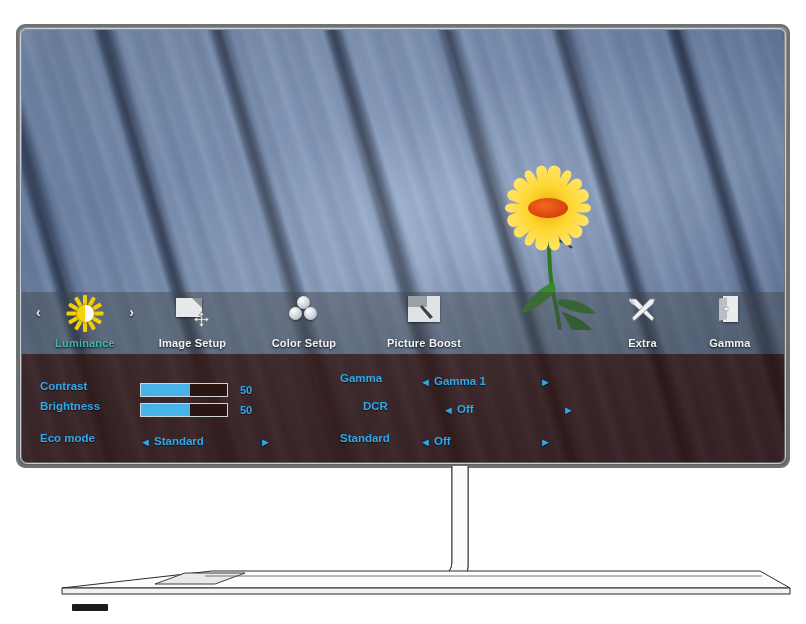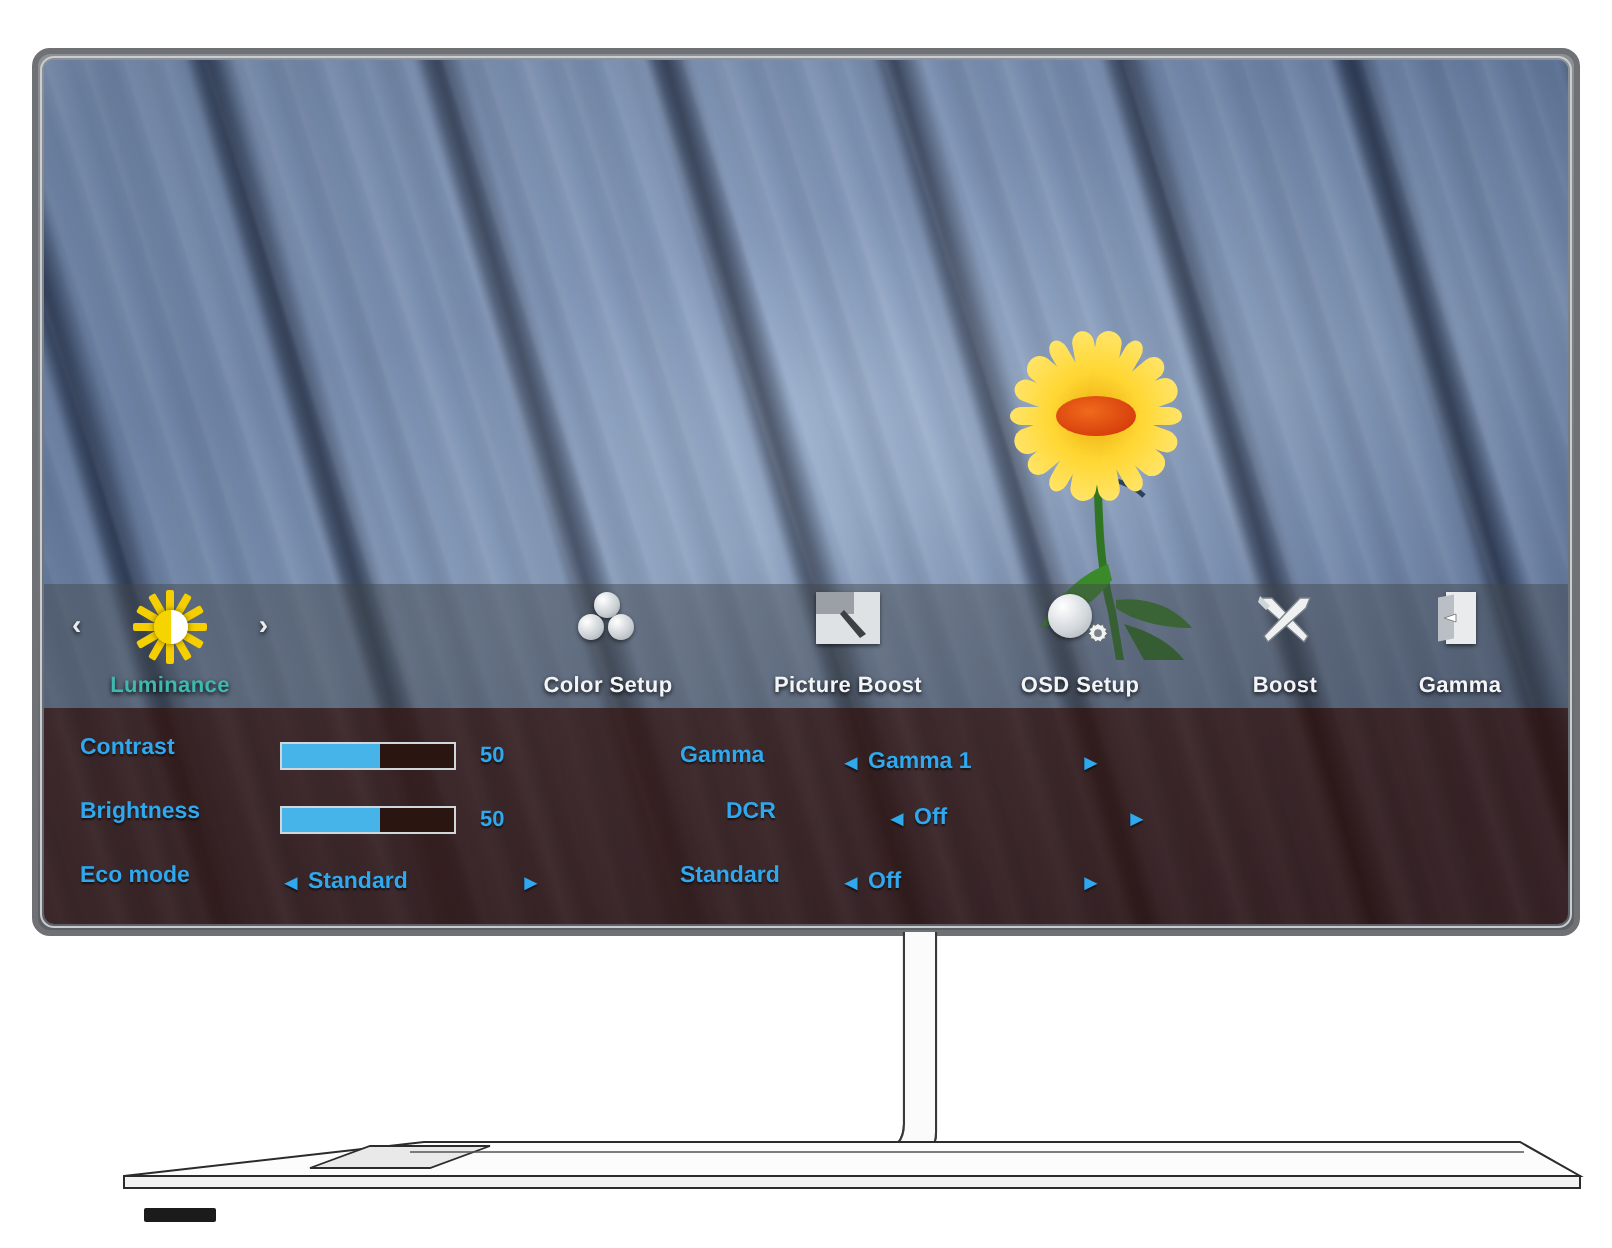--- a/index.html
+++ b/index.html
@@ -202,20 +202,31 @@
                   <div class="ray" style="transform:rotate(270deg) translateY(-11px)"></div>
                   <div class="ray" style="transform:rotate(300deg) translateY(-11px)"></div>
                   <div class="ray" style="transform:rotate(330deg) translateY(-11px)"></div>
                   <div class="sun-core"></div>
                 </div>
               </div>
               <span class="chev" style="left:6px">‹</span>
               <span class="chev" style="right:6px">›</span>
               <div class="mlabel sel">Luminance</div>
             </div>
+            <div class="mitem" style="left: 118px; width: 105px;">
+              <div class="mic">
+                <div class="isetup">
+                  <div class="isheet"></div>
+                  <svg class="imove" viewBox="0 0 20 20">
+                    <path d="M10 1 L13 5 L11 5 L11 9 L15 9 L15 7 L19 10 L15 13 L15 11 L11 11 L11 15 L13 15 L10 19 L7 15 L9 15 L9 11 L5 11 L5 13 L1 10 L5 7 L5 9 L9 9 L9 5 L7 5 Z" fill="#e8eaec" stroke="#555" stroke-width="0.6"></path>
+                  </svg>
+                </div>
+              </div>
+              <div class="mlabel">Image Setup</div>
+            </div>
             <div class="mitem" style="left: 223px; width: 118px;">
               <div class="mic">
                 <div class="balls">
                   <div class="ball" style="left:8px;top:0"></div>
                   <div class="ball" style="left:0px;top:11px"></div>
                   <div class="ball" style="left:15px;top:11px"></div>
                 </div>
               </div>
               <div class="mlabel">Color Setup</div>
             </div>
@@ -223,61 +234,49 @@
               <div class="mic">
                 <div class="pboost">
                   <div class="pb-dark"></div>
                   <svg width="32" height="26" viewBox="0 0 32 26" style="position:absolute;left:0;top:0">
                     <path d="M14 9 L25 21 L22 23 L12 11 Z" fill="#3c4146"></path>
                   </svg>
                 </div>
               </div>
               <div class="mlabel">Picture Boost</div>
             </div>
-            <div class="mitem" style="left: 463px; width: 110px;">
-              <div class="mic">
-                <div class="osdic">
-                  <div class="osd-ball"></div>
-                  <svg class="osd-gear" viewBox="0 0 16 16">
-                    <path d="M8 2 L9.4 3 L11 2.6 L11.4 4.3 L13 5 L12.3 6.5 L13.4 7.8 L12 9 L12.2 10.7 L10.5 10.9 L9.6 12.4 L8 11.8 L6.4 12.4 L5.5 10.9 L3.8 10.7 L4 9 L2.6 7.8 L3.7 6.5 L3 5 L4.6 4.3 L5 2.6 L6.6 3 Z" fill="#f0f2f4" stroke="#666" stroke-width="0.5"></path>
-                    <circle cx="8" cy="7.5" r="2.2" fill="#7b8289"></circle>
-                  </svg>
-                </div>
-              </div>
-              <div class="mlabel">OSD Setup</div>
-            </div>
             <div class="mitem" style="left: 573px; width: 95px;">
               <div class="mic">
                 <div class="extra"><svg width="30" height="28" viewBox="0 0 30 28">
                     <path d="M3 3 L8 3 L26 22 L24 25 L5 8 Z" fill="#eef0f2" stroke="#7a8087" stroke-width="0.7"></path>
                     <path d="M27 3 L22 3 L4 22 L6 25 L25 8 Z" fill="#eef0f2" stroke="#7a8087" stroke-width="0.7"></path>
                     <path d="M2 2 L7 7 L5 9 L1 5 Z" fill="#cfd4d8"></path>
                   </svg></div>
               </div>
-              <div class="mlabel">Boost</div>
+              <div class="mlabel">Extra</div>
             </div>
             <div class="mitem" style="left: 668px; width: 80px;">
               <div class="mic">
                 <div class="door">
                   <div class="door-b"></div>
                   <div class="door-p"></div>
                   <svg width="22" height="26" viewBox="0 0 22 26" style="position:absolute;left:0;top:0">
                     <path d="M9 11 L3 13 L9 15 Z" fill="#ffffff" stroke="#888" stroke-width="0.5"></path>
                   </svg>
                 </div>
               </div>
               <div class="mlabel">Gamma</div>
             </div>
           </div>
       </div>
 
       <div class="osd-panel">
         <div class="panel-tex"></div>
         <div id="rows-left">
-            <div class="row" style="left: 18px; top: 14px; width: 248px;">
+            <div class="row" style="left: 18px; top: 26px; width: 248px;">
               <div class="lbl">Contrast</div>
               <div class="track" style="left:100px;top:3px;width:88px">
                 <div class="fill" style="width:57%"></div>
               </div>
               <div class="val" style="left:200px;top:4px">50</div>
             </div>
             <div class="row" style="left: 18px; top: 46px; width: 248px;">
               <div class="lbl">Brightness</div>
               <div class="track" style="left:100px;top:3px;width:88px">
                 <div class="fill" style="width:57%"></div>

